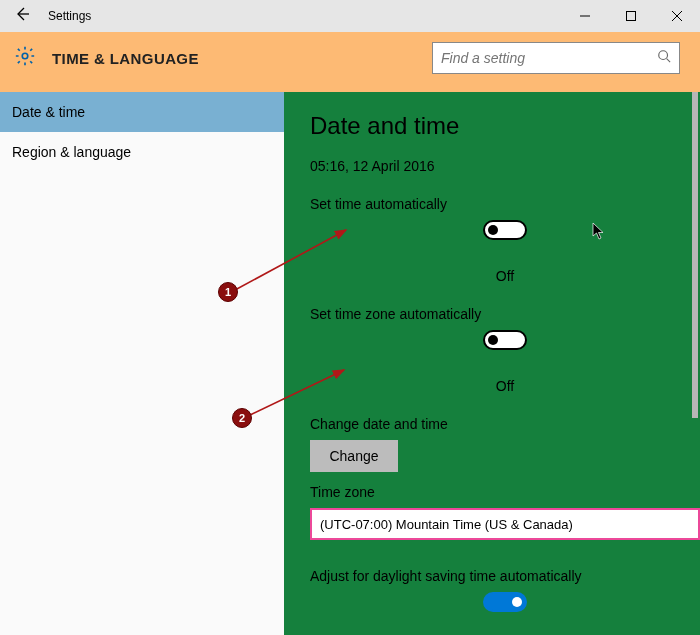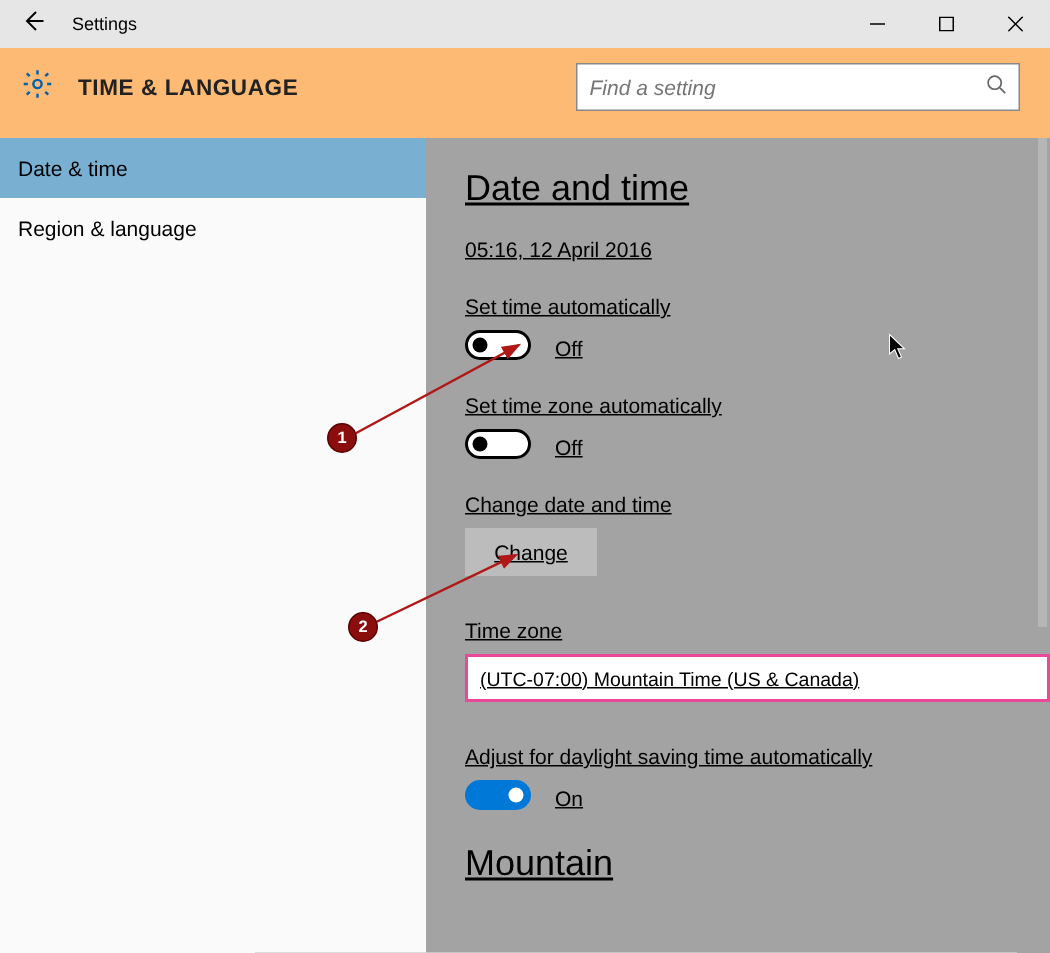--- a/index.html
+++ b/index.html
@@ -11,42 +11,42 @@
   .titlebar-title { font-size: 12px; color: #000; }
   .win-controls { display: flex; }
   .win-btn { width: 46px; height: 32px; display: flex; align-items: center; justify-content: center; }
   .win-btn svg { stroke: #000; }
 
   
   .header { height: 60px; background: #fdba74; display: flex; align-items: center; padding: 0 14px 8px 14px; }
   .gear { margin-right: 16px; color: #0062aa; }
   .section-title { font-size: 15px; font-weight: 600; letter-spacing: 0.4px; color: #222; flex: 0 0 auto; }
   .spacer { flex: 1; }
-  .searchbox { width: 296px; height: 32px; border: 1.5px solid #888; background: #fff; display: flex; align-items: center; padding: 0 8px; margin-right: 6px; }
+  .searchbox { width: 248px; height: 32px; border: 1.5px solid #888; background: #fff; display: flex; align-items: center; padding: 0 8px; margin-right: 6px; }
   .searchbox input { flex: 1; border: none; outline: none; font-size: 14px; color: #666; font-style: italic; background: transparent; }
   .searchbox .sicon { color: #666; }
 
   
   .body { display: flex; height: calc(635px - 92px); }
   .sidebar { width: 313px; background: #fafafa; }
   .nav-item { height: 40px; display: flex; align-items: center; padding-left: 12px; font-size: 14px; color: #000; cursor: default; }
   .nav-item.active { background: #79b0d2; }
 
-  .content { flex: 1; position: relative; padding: 20px 0 0 26px; background: #a3a3a3; text-decoration: underline; }
+  .content { flex: 1; position: relative; padding: 20px 0 0 26px; background: #15803d; }
   .h1 { font-size: 24px; font-weight: 400; color: #000; margin-bottom: 18px; }
   .cur-time { font-size: 14px; color: #000; margin-bottom: 22px; }
   .fld-label { font-size: 14px; color: #000; margin-bottom: 8px; }
-  .toggle-row { display: flex; align-items: flex-end; gap: 16px; margin-bottom: 22px; }
+  .toggle-row { display: flex; align-items: center; gap: 28px; margin-bottom: 22px; flex-direction: column; }
   .toggle { width: 44px; height: 20px; border-radius: 10px; border: 2px solid #000; position: relative; background: #fff; }
   .toggle .knob { width: 10px; height: 10px; border-radius: 50%; background: #000; position: absolute; top: 3px; left: 3px; }
   .toggle.on { background: #0078d7; border-color: #0078d7; }
   .toggle.on .knob { background: #fff; left: auto; right: 3px; }
   .toggle-state { font-size: 14px; }
 
-  .change-btn { width: 88px; height: 32px; background: #bcbcbc; color: #000; font-size: 14px; display: flex; align-items: center; justify-content: center; margin-bottom: 28px; }
+  .change-btn { width: 88px; height: 32px; background: #bcbcbc; color: #000; font-size: 14px; display: flex; align-items: center; justify-content: center; margin-bottom: 12px; }
 
   .tz-select { width: 390px; height: 32px; border: 2px solid #ec4899; background: #fff; font-size: 13px; padding: 12px 8px; display: flex; align-items: center; margin-bottom: 28px; }
 
   .h2 { font-size: 24px; font-weight: 400; color: #000; margin-top: 6px; }
 
   
   .scroll-track { position: absolute; right: 2px; top: 0; width: 14px; height: 100%; }
   .scroll-thumb { position: absolute; right: 0; top: 0; width: 6px; height: 326px; background: #b6b6b6; }
 
   

